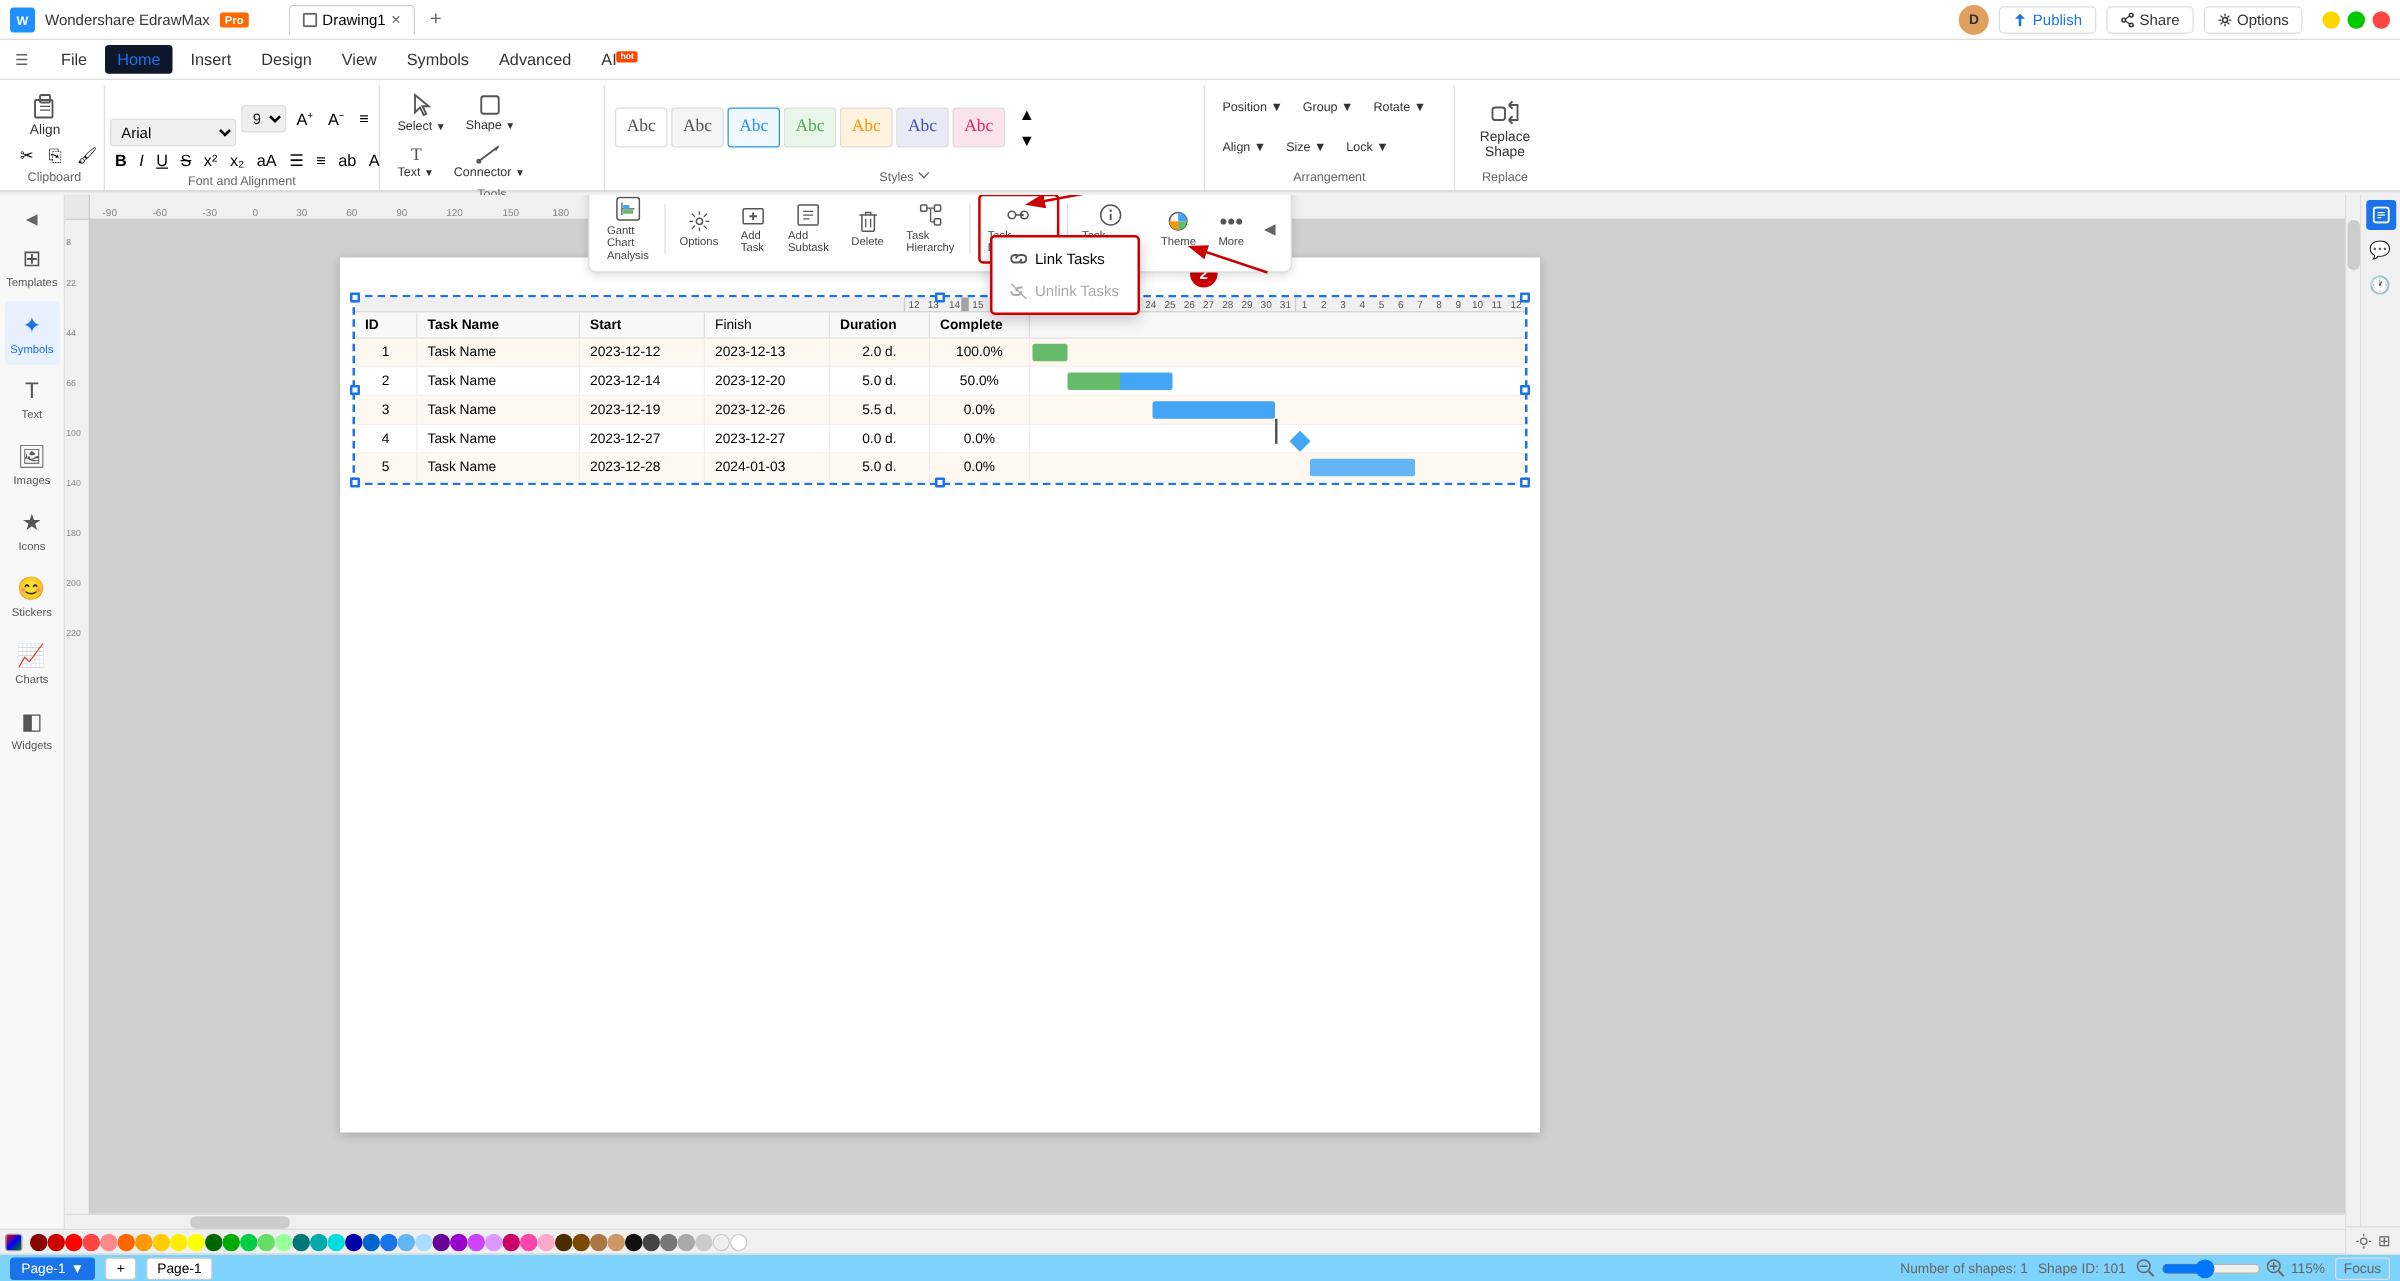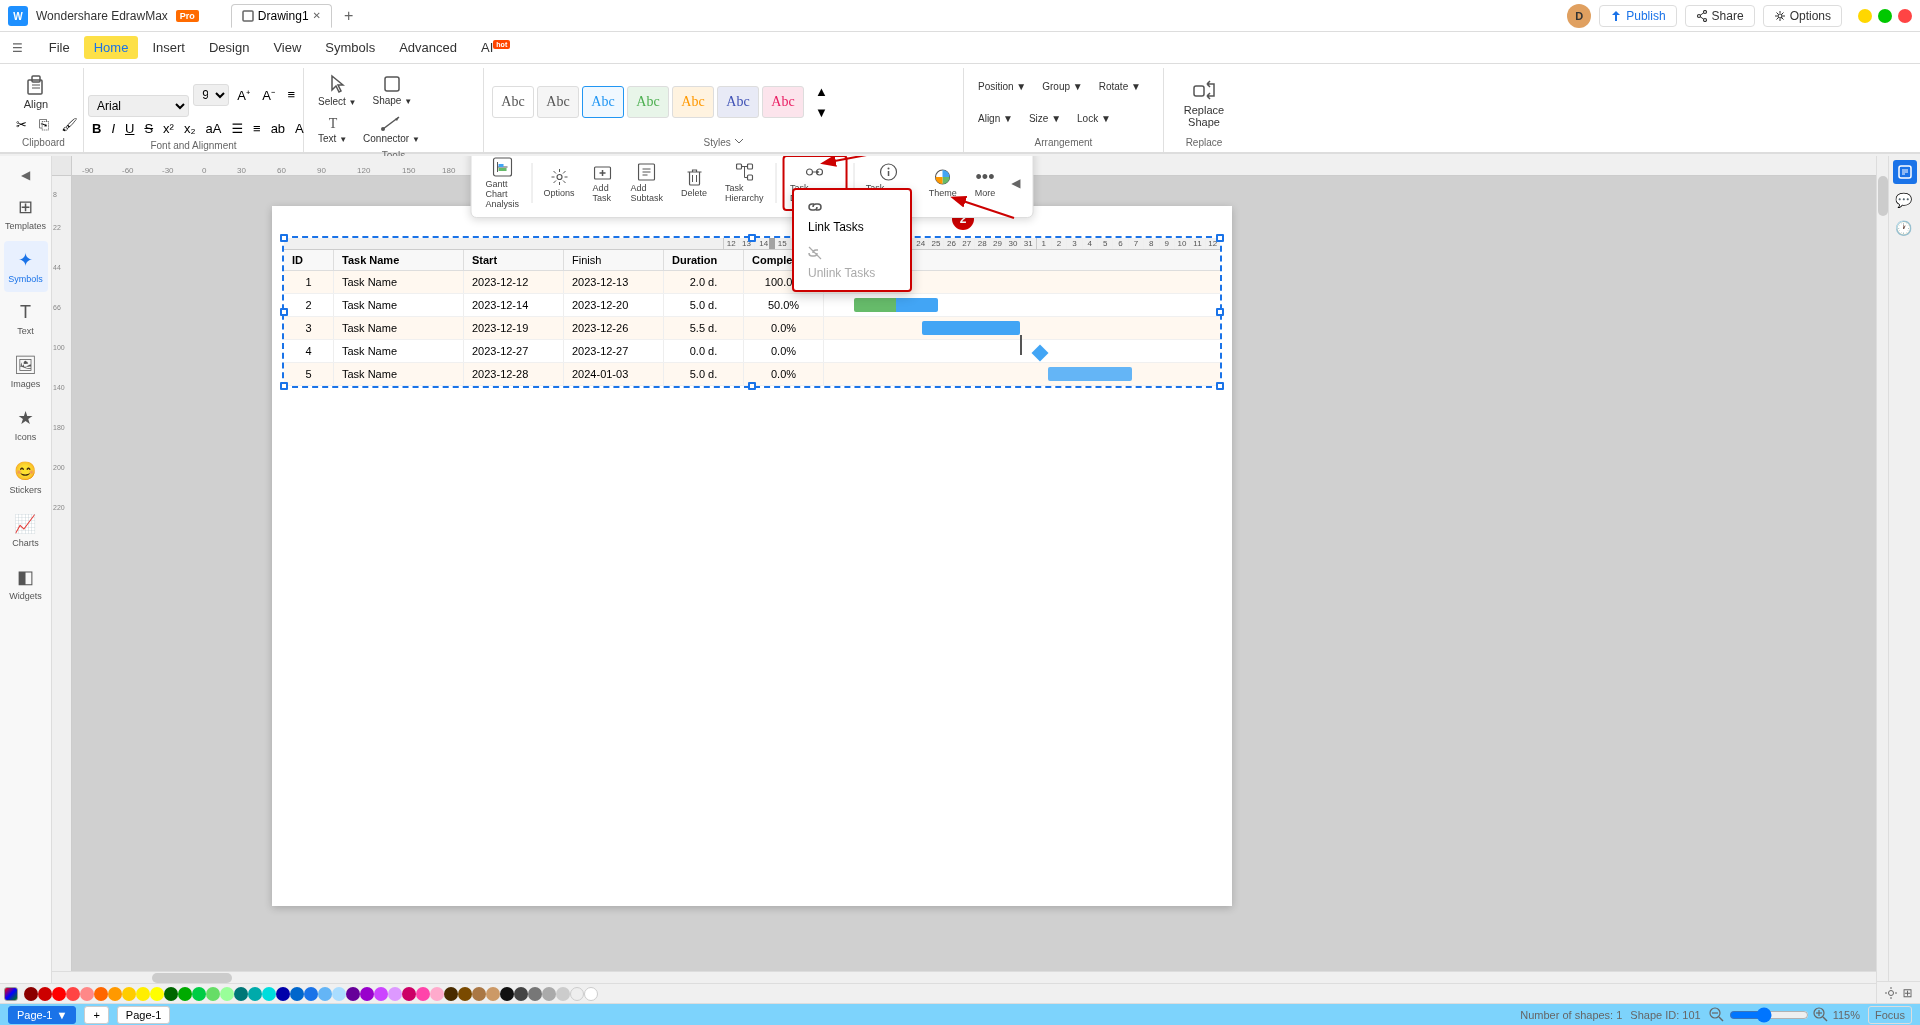--- a/index.html
+++ b/index.html
@@ -24,21 +24,21 @@
     .win-btn.close { background: #ff4444; }
     .user-avatar { width: 24px; height: 24px; background: #e0a060; border-radius: 50%; display: flex; align-items: center; justify-content: center; font-size: 11px; font-weight: bold; color: #333; }
 
     
     .menu-bar {
       display: flex; align-items: center; height: 32px; background: #fff;
       border-bottom: 1px solid #ddd; padding: 0 8px; gap: 4px;
     }
     .menu-item { padding: 4px 10px; cursor: pointer; border-radius: 3px; font-size: 13px; color: #333; }
     .menu-item:hover, .menu-item.active { background: #e8f0fe; color: #1a73e8; }
-    .menu-item.active { background: #fde047; }
+    .menu-item.active { background: #0f172a; }
 
     
     .ribbon {
       display: flex; align-items: stretch; min-height: 90px; background: #fff;
       border-bottom: 2px solid #ddd; padding: 4px 4px 0;
     }
     .ribbon-section {
       display: flex; flex-direction: column; border-right: 1px solid #e0e0e0;
       padding: 2px 8px; min-width: 60px;
     }
@@ -172,21 +172,21 @@
     }
 
     
     .dropdown-popup {
       position: absolute; background: #fff; border: 2px solid #cc0000;
       border-radius: 4px; padding: 4px; min-width: 120px;
       box-shadow: 0 4px 12px rgba(0,0,0,0.2); z-index: 20;
     }
     .dropdown-popup-item {
       display: flex; align-items: flex-start; gap: 6px; padding: 6px 10px;
-      cursor: pointer; font-size: 12px; border-radius: 3px; flex-direction: column;
+      cursor: pointer; font-size: 12px; border-radius: 3px;
     }
 
     
     .annotation-number {
       display: inline-flex; align-items: center; justify-content: center;
       width: 22px; height: 22px; border-radius: 50%; background: #cc0000;
       color: white; font-weight: bold; font-size: 12px; position: absolute;
     }
 
     

